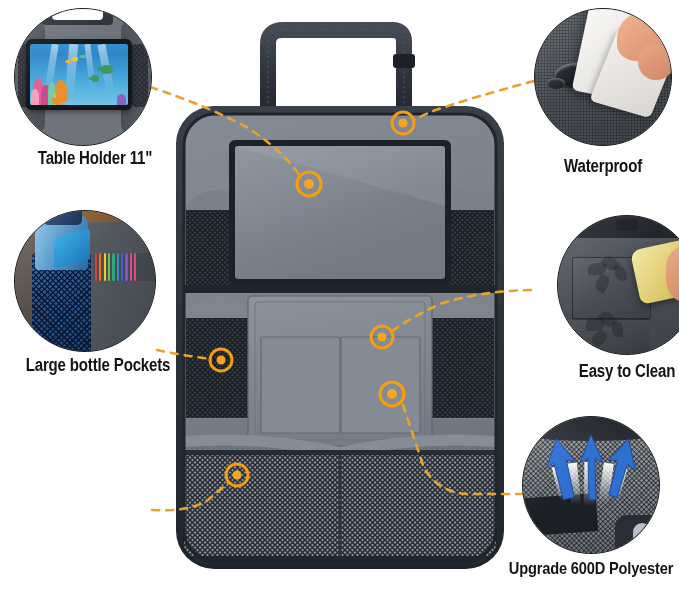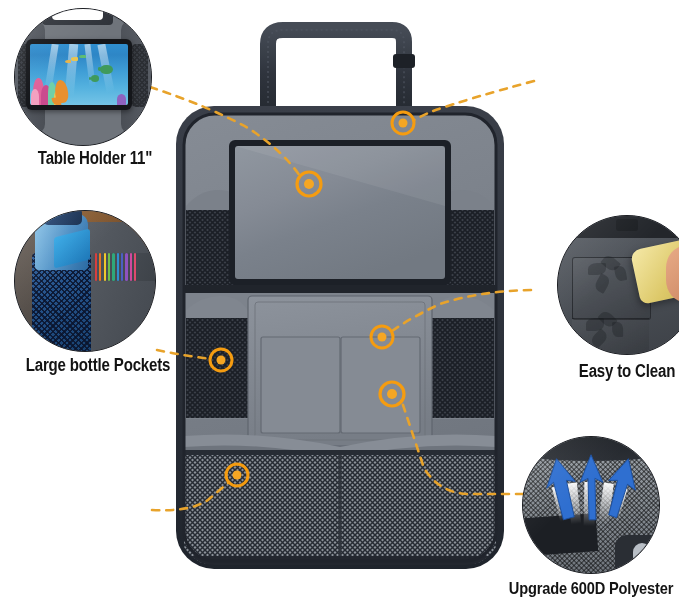--- a/index.html
+++ b/index.html
@@ -371,20 +371,33 @@
           <div class="turtle" style="left:72%;top:34%;width:13%;height:16%;"></div>
           <div class="turtle" style="left:62%;top:52%;width:9%;height:11%;"></div>
           <div class="coral" style="right:2%;width:9%;height:18%;background:#8e63c0;"></div>
         </div>
       </div>
       <div class="gradient-shine"></div>
     </div>
     <div class="flabel" style="left:-14px;top:142px;width:190px;">Table Holder 11"</div>
   </div>
 
+  <div class="feature" style="left:534px;top:8px;width:138px;height:138px;z-index:8;">
+    <div class="fcircle" style="width:138px;height:138px;">
+      <div class="c2-fab"></div>
+      <div class="c2-bead"></div>
+      <div class="c2-bead2"></div>
+      <div class="c2-tissue"></div>
+      <div class="c2-tissue2"></div>
+      <div class="c2-finger"></div>
+      <div class="c2-finger2"></div>
+      <div class="gradient-shine"></div>
+    </div>
+    <div class="flabel" style="left:-25px;top:150px;width:188px;">Waterproof</div>
+  </div>
 
   <div class="feature" style="left:14px;top:210px;width:142px;height:142px;z-index:8;">
     <div class="fcircle" style="width:142px;height:142px;">
       <div class="c3-bg"></div>
       <div class="c3-wood"></div>
       <div class="c3-panel"></div>
       <div class="c3-pen-pocket">
         <div class="pen" style="left:2%;background:#d93f3f;"></div>
         <div class="pen" style="left:8%;background:#e8761f;"></div>
         <div class="pen" style="left:14%;background:#efc82c;"></div>
@@ -421,21 +434,21 @@
       <div class="c4-emb" style="left:38%;top:78%;width:11%;height:8%;transform:rotate(90deg);"></div>
       <div class="c4-emb" style="left:24%;top:84%;width:12%;height:9%;transform:rotate(135deg);"></div>
       <div class="c4-cloth"></div>
       <div class="c4-hand"></div>
       <div class="gradient-shine"></div>
     </div>
     <div class="flabel" style="left:-20px;top:148px;width:180px;">Easy to Clean</div>
   </div>
 
 
-  <div class="feature" style="left:522px;top:436px;width:138px;height:138px;z-index:8;">
+  <div class="feature" style="left:522px;top:416px;width:138px;height:138px;z-index:8;">
     <div class="fcircle" style="width:138px;height:138px;">
       <div class="c6-bg"></div>
       <div class="c6-top"></div>
       <div class="c6-dark"></div>
       <div class="glow" style="left:24%;top:36%;width:6%;height:26%;transform:rotate(-14deg);"></div>
       <div class="glow" style="left:34%;top:34%;width:7%;height:30%;transform:rotate(-6deg);"></div>
       <div class="glow" style="left:45%;top:33%;width:8%;height:32%;transform:rotate(1deg);"></div>
       <div class="glow" style="left:57%;top:34%;width:7%;height:30%;transform:rotate(8deg);"></div>
       <div class="glow" style="left:68%;top:37%;width:6%;height:25%;transform:rotate(16deg);"></div>
       <div class="c6-corner"></div>

